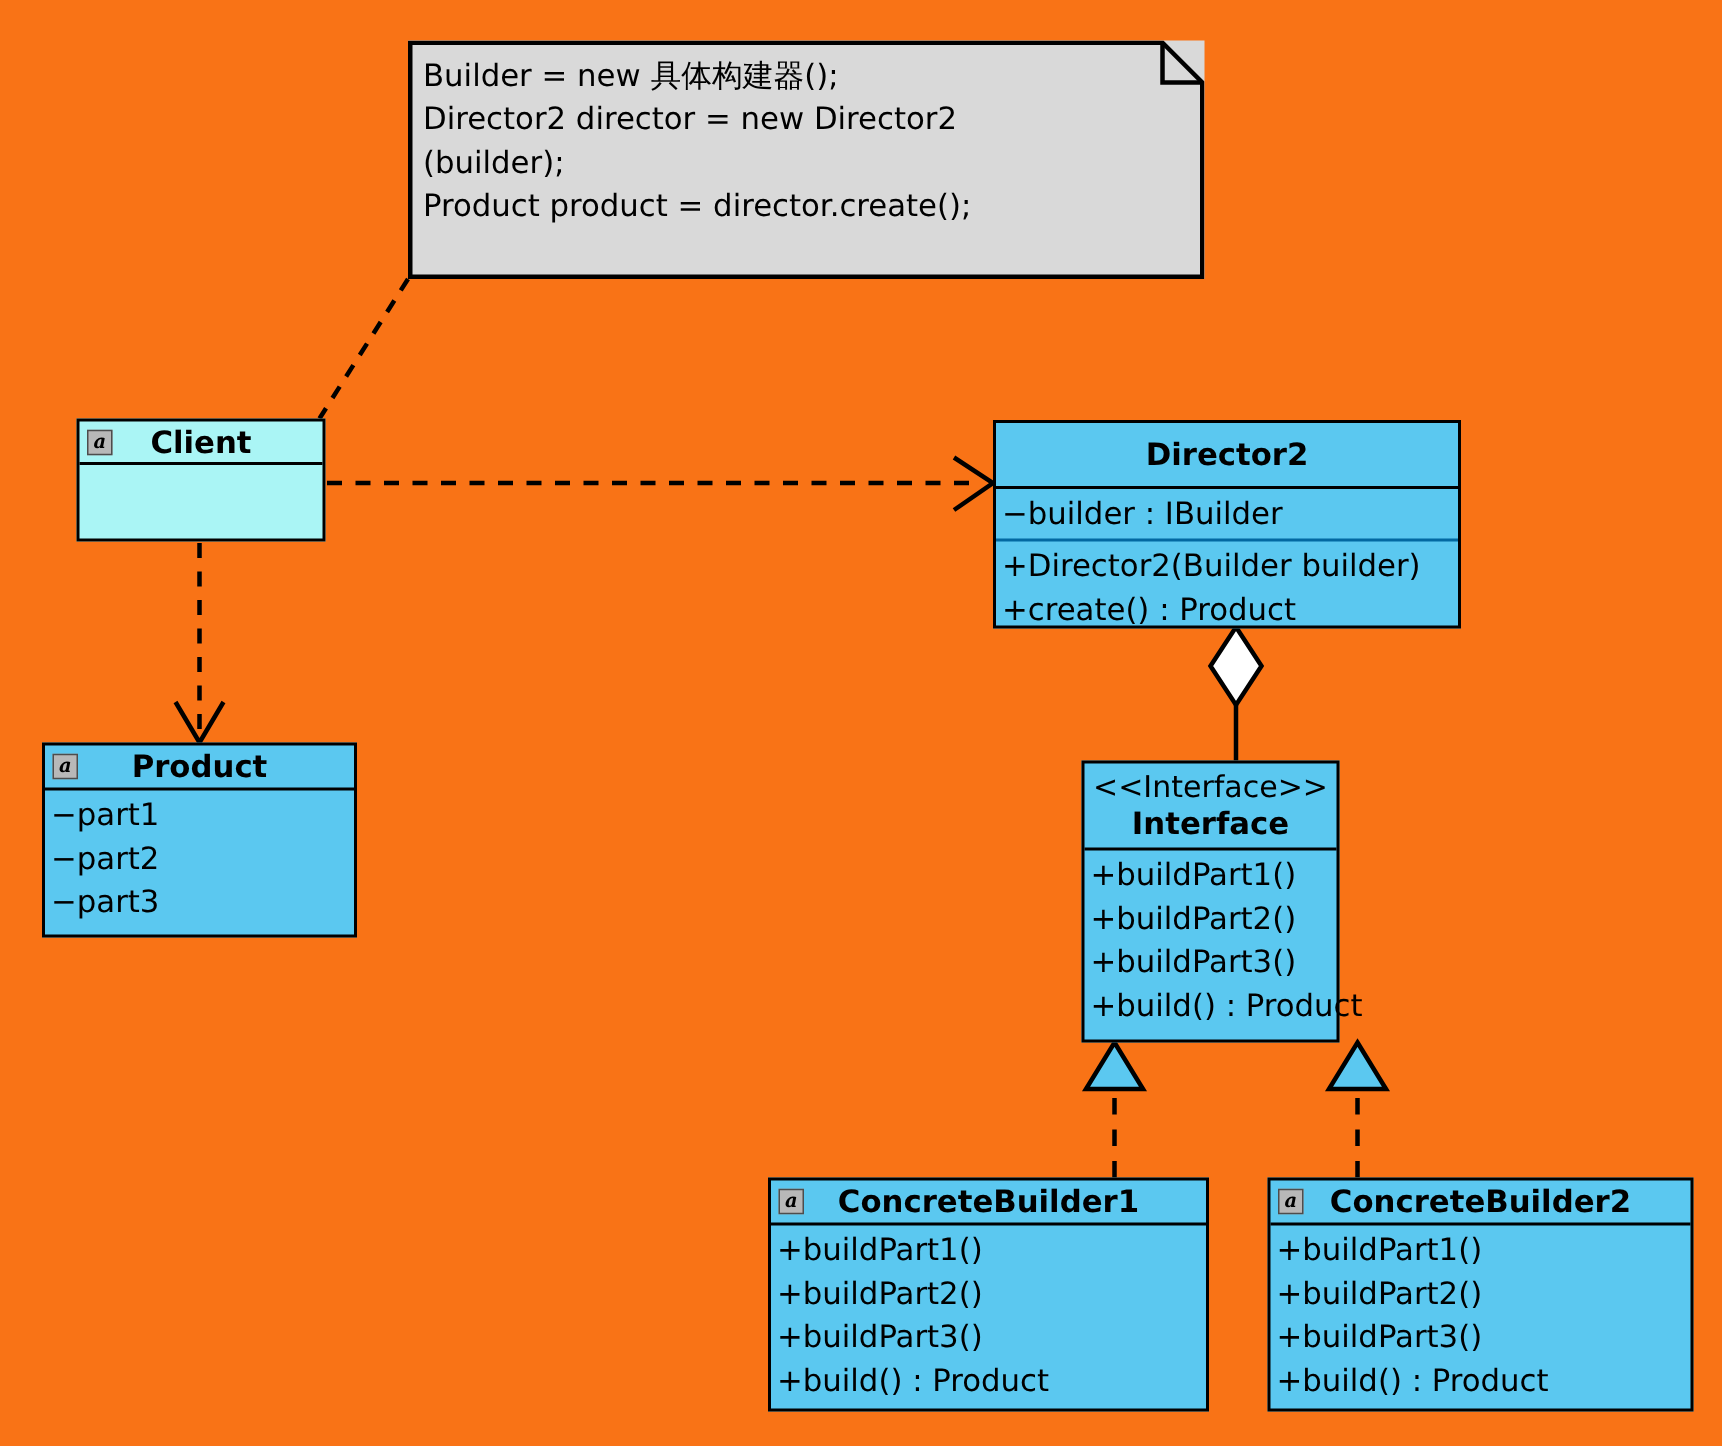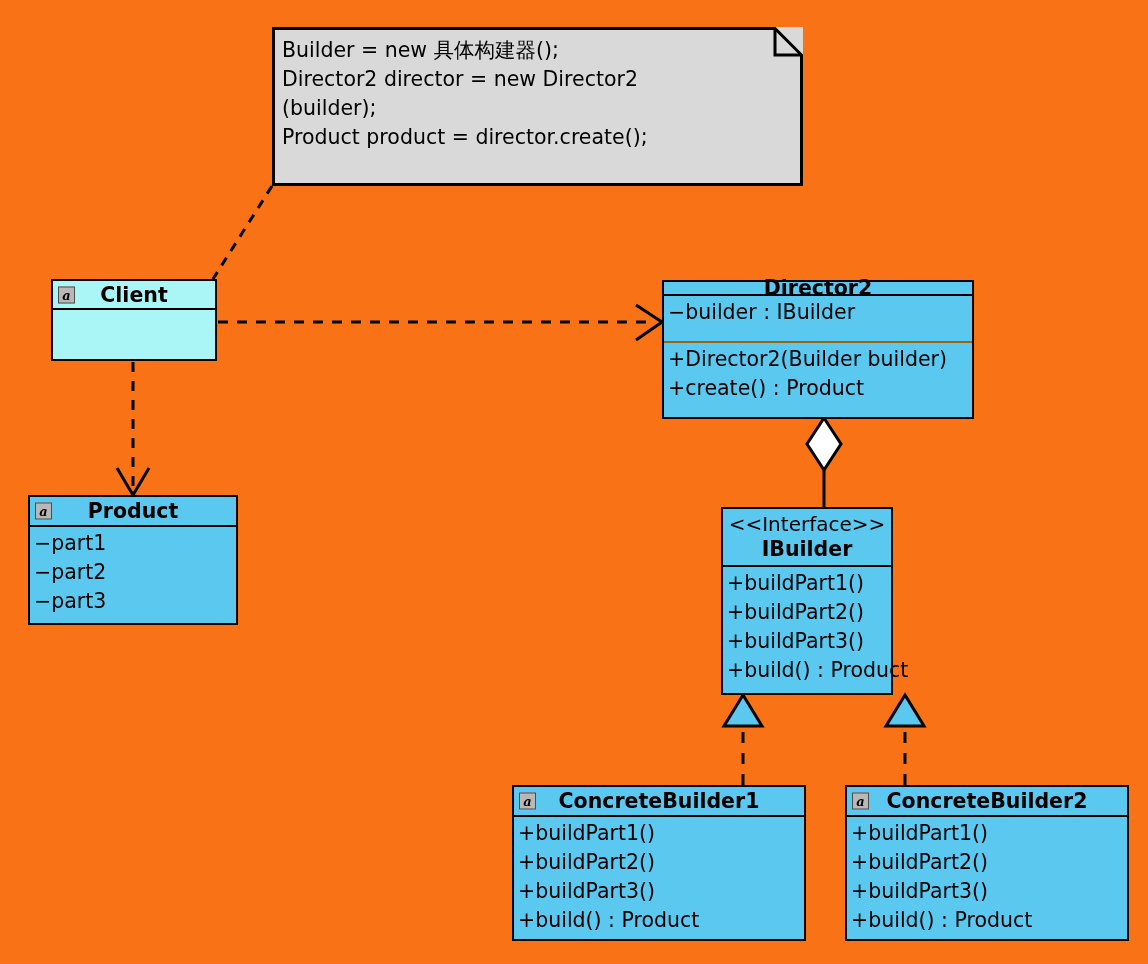--- a/index.html
+++ b/index.html
@@ -105,21 +105,21 @@
     text-align: center;
     color: #000000;
     font-family: "DejaVu Serif", "Liberation Serif", serif;
   }
   .cls-compartment {
     box-sizing: border-box;
     padding: 2px 12px 2px 4px;
     flex: 1 1 auto;
   }
   .cls-compartment + .cls-compartment {
-    border-top: 2px solid #a16207;
+    border-top: 2px solid #0369a1;
   }
   .cls-member {
     font-size: 20.5px;
     line-height: 29px;
     color: #000000;
     white-space: nowrap;
   }
 </style>
 </head>
 <body>
@@ -171,36 +171,36 @@
       <span class="cls-title">Product</span>
     </div>
     <div class="cls-compartment">
       <div class="cls-member">−part1</div>
       <div class="cls-member">−part2</div>
       <div class="cls-member">−part3</div>
     </div>
   </div>
 
   <div class="cls" style="left:662px; top:280px; width:312px; height:139px;">
-    <div class="cls-header" style="height:14px;">
+    <div class="cls-header" style="height:44px;">
       <span class="cls-title">Director2</span>
     </div>
     <div class="cls-compartment">
       <div class="cls-member">−builder : IBuilder</div>
     </div>
     <div class="cls-compartment">
       <div class="cls-member">+Director2(Builder builder)</div>
       <div class="cls-member">+create() : Product</div>
     </div>
   </div>
 
   <div class="cls" style="left:721px; top:507px; width:172px; height:188px;">
     <div class="cls-header twoline" style="height:58px;">
       <span class="cls-stereotype">&lt;&lt;Interface&gt;&gt;</span>
-      <span class="cls-title">IBuilder</span>
+      <span class="cls-title">Interface</span>
     </div>
     <div class="cls-compartment">
       <div class="cls-member">+buildPart1()</div>
       <div class="cls-member">+buildPart2()</div>
       <div class="cls-member">+buildPart3()</div>
       <div class="cls-member">+build() : Product</div>
     </div>
   </div>
 
   <div class="cls" style="left:512px; top:785px; width:294px; height:156px;">

